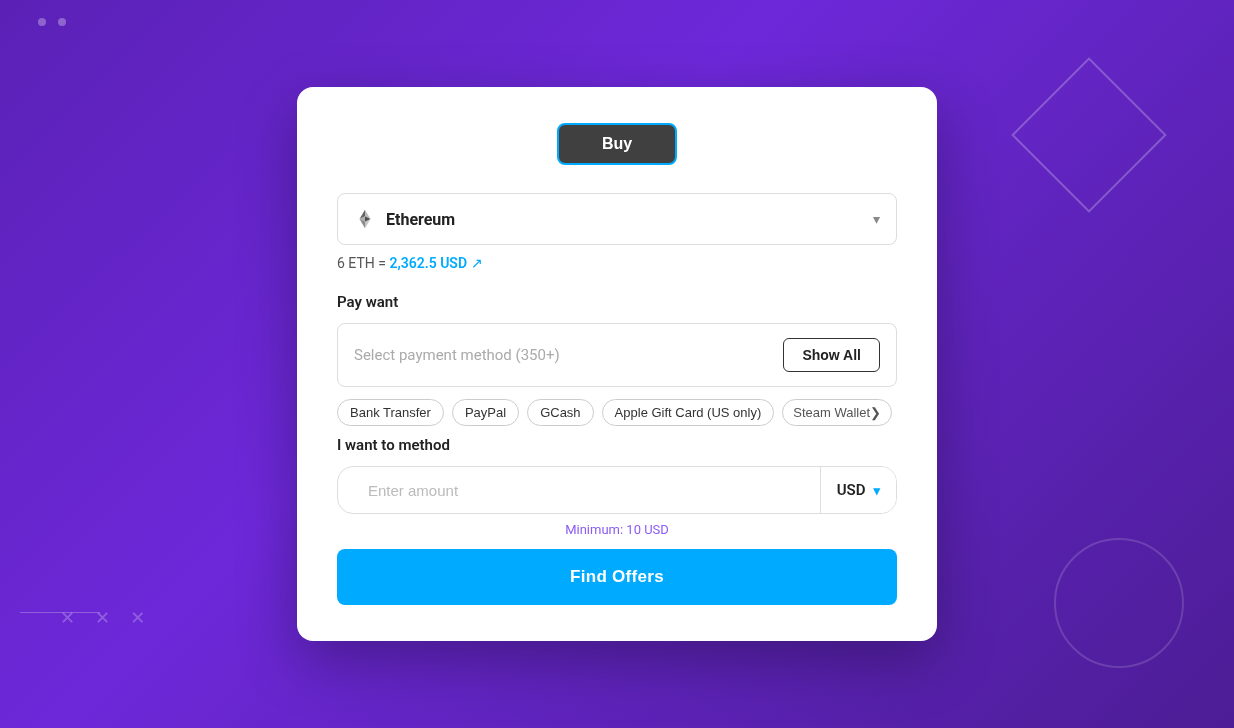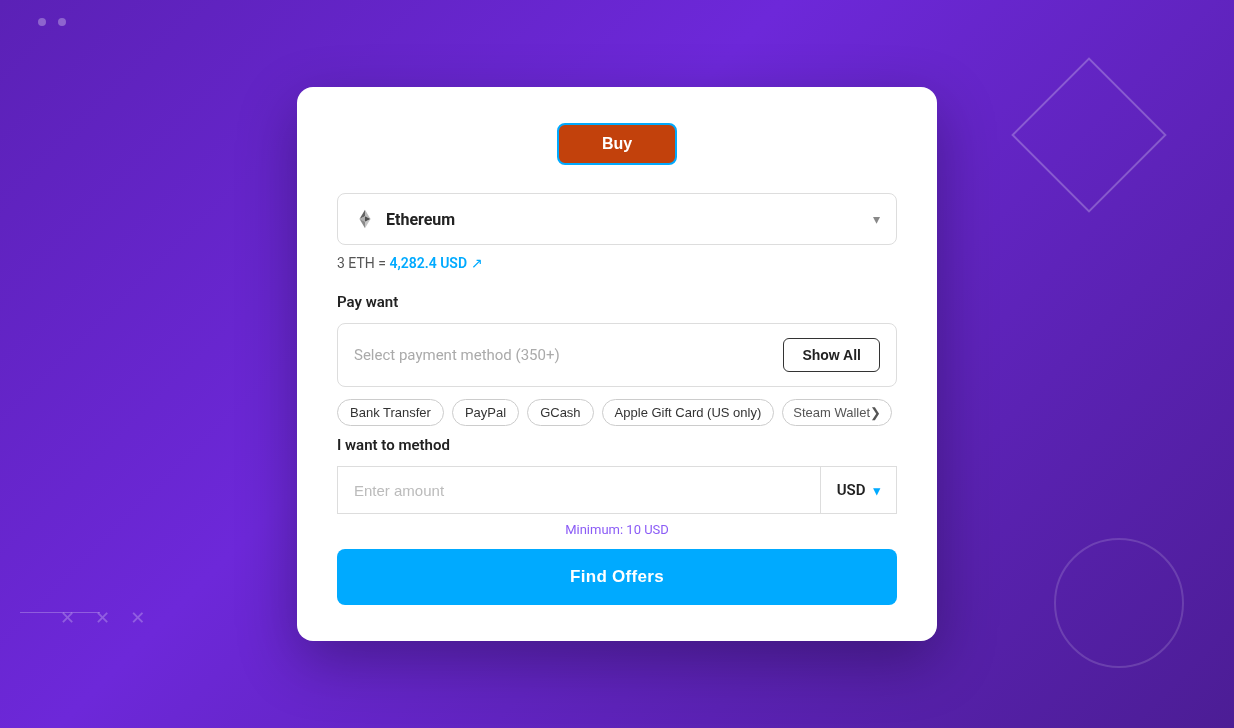--- a/index.html
+++ b/index.html
@@ -97,21 +97,21 @@
       width: 120px;
       border-radius: 8px;
       font-size: 16px;
       font-weight: 600;
       cursor: pointer;
       border: none;
       transition: background 0.2s;
     }
 
     .toggle-btn.active {
-      background: #c2410c;
+      background: #404040;
       color: #fff;
       border: 2px solid #00aaff;
     }
 
     .toggle-btn.inactive {
       background: #fff;
       color: #333;
       border: 2px solid #ccc;
     }
 
@@ -233,25 +233,26 @@
       color: #555;
       cursor: pointer;
       background: #fff;
       display: flex;
       align-items: center;
     }
 
     
     .amount-box {
       border: 1.5px solid #ddd;
-      border-radius: 0;
+      border-radius: 16px;
       display: flex;
       align-items: center;
       margin-bottom: 8px;
       overflow: hidden;
+      padding-left: 14px;
     }
 
     .amount-input {
       flex: 1;
       border: none;
       outline: none;
       padding: 14px 16px;
       font-size: 15px;
       color: #aaa;
     }
@@ -336,21 +337,21 @@
         <polygon points="12,15 18,12 12,22" fill="#8c8c8c" opacity="0.5"></polygon>
         <polygon points="6,12 12,15 12,22" fill="#3c3c3c" opacity="0.6"></polygon>
       </svg>
       <span class="crypto-name">Ethereum</span>
     </div>
     <span class="chevron-down">▾</span>
   </div>
 
   
   <div class="exchange-rate">
-    <span>3 ETH = </span><span class="rate-value">4,282.4 USD</span><span class="arrow-up-icon">↗</span>
+    <span>6 ETH = </span><span class="rate-value">2,362.5 USD</span><span class="arrow-up-icon">↗</span>
   </div>
 
   
   <div class="section-label">Pay want</div>
 
   <div class="payment-box">
     <span class="payment-placeholder">Select payment method (350+)</span>
     <button class="show-all-btn">Show All</button>
   </div>
 

